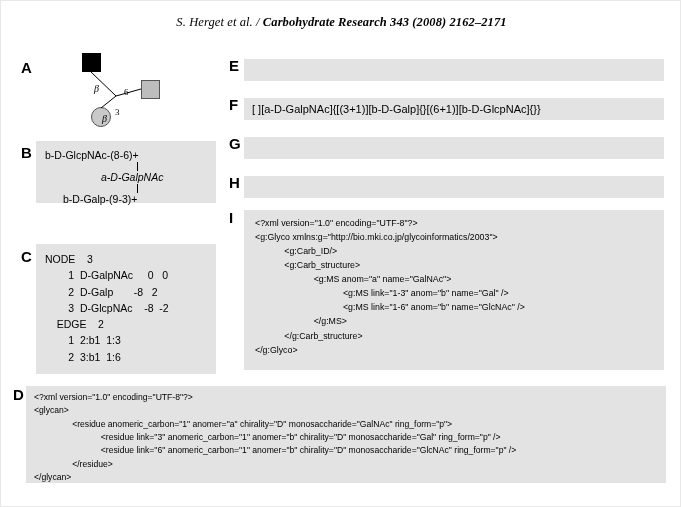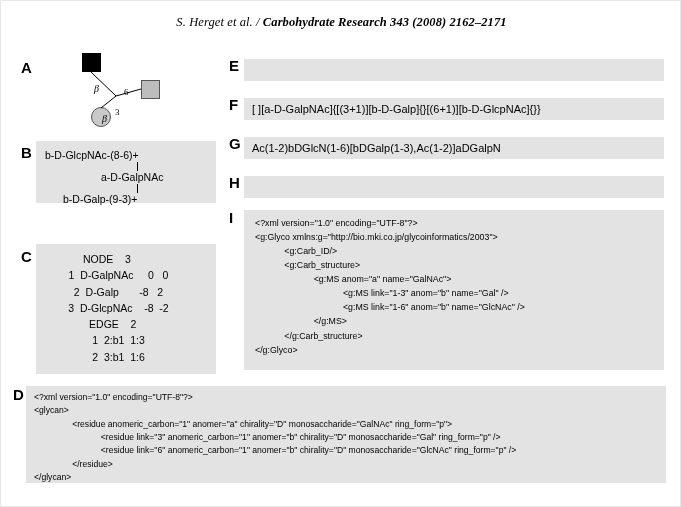--- a/index.html
+++ b/index.html
@@ -68,21 +68,21 @@
     position: absolute; width: 20px; height: 20px; border-radius: 50%;
     background: #c9c9c9; border: 1px solid #555;
     left: 90px; top: 106px; box-sizing: border-box;
   }
   .greek { position: absolute; font-family: "Liberation Serif", serif; font-size: 10px; font-style: italic; }
   .numA { position: absolute; font-family: "Liberation Serif", serif; font-size: 9px; }
 
   
   #panelB-box { left: 35px; top: 140px; width: 180px; height: 62px; }
   .bTextTop { position: absolute; left: 44px; top: 148px; font-family: "Liberation Sans", sans-serif; font-size: 10.5px; }
-  .bTextMid { position: absolute; left: 100px; top: 170px; font-family: "Liberation Sans", sans-serif; font-size: 10.5px; }
+  .bTextMid { position: absolute; left: 100px; top: 170px; font-family: "Liberation Sans", sans-serif; font-size: 10.5px; font-style: italic; }
   .bTextBot { position: absolute; left: 62px; top: 192px; font-family: "Liberation Sans", sans-serif; font-size: 10.5px; }
   .bBar1 { position: absolute; left: 136px; top: 161px; width: 1px; height: 9px; background: #000; }
   .bBar2 { position: absolute; left: 136px; top: 183px; width: 1px; height: 9px; background: #000; }
 
   
   #panelC-box { left: 35px; top: 243px; width: 180px; height: 130px; }
 
   
   #panelD-box { left: 25px; top: 385px; width: 640px; height: 97px; }
 
@@ -130,21 +130,21 @@
   <div class="panel-letter" style="left:20px; top:143px;">B</div>
   <div id="panelB-box" class="grey-box"></div>
   <div class="bTextTop">b-D-GlcpNAc-(8-6)+</div>
   <div class="bBar1"></div>
   <div class="bTextMid">a-D-GalpNAc</div>
   <div class="bBar2"></div>
   <div class="bTextBot">b-D-Galp-(9-3)+</div>
 
   <div class="panel-letter" style="left:20px; top:247px;">C</div>
   <div id="panelC-box" class="grey-box"></div>
-  <div class="code" style="position:absolute; left:44px; top:250px; font-size:10.5px; line-height:1.55;text-align:center;">NODE    3
+  <div class="code" style="position:absolute; left:44px; top:250px; font-size:10.5px; line-height:1.55;">NODE    3
         1  D-GalpNAc     0   0
         2  D-Galp       -8   2
         3  D-GlcpNAc    -8  -2
     EDGE    2
         1  2:b1  1:3
         2  3:b1  1:6</div>
 
   <div class="panel-letter" style="left:12px; top:385px;">D</div>
   <div id="panelD-box" class="grey-box"></div>
   <div class="code" style="position:absolute; left:33px; top:390px; font-size:8.6px; line-height:1.55;">&lt;?xml version="1.0" encoding="UTF-8"?&gt;
@@ -158,21 +158,20 @@
   <div class="panel-letter" style="left:228px; top:56px;">E</div>
   <div id="panelE-box" class="grey-box"></div>
   <div class="boxline" style="left:251px; top:63px;margin-top:33px;">Ab3(GNb6)ANa</div>
 
   <div class="panel-letter" style="left:228px; top:95px;">F</div>
   <div id="panelF-box" class="grey-box"></div>
   <div class="boxline" style="left:251px; top:102px;">[ ][a-D-GalpNAc]{[(3+1)][b-D-Galp]{}[(6+1)][b-D-GlcpNAc]{}}</div>
 
   <div class="panel-letter" style="left:228px; top:134px;">G</div>
   <div id="panelG-box" class="grey-box"></div>
-  <div class="boxline" style="left:251px; top:141px;">Ac(1-2)bDGlcN(1-6)[bDGalp(1-3),Ac(1-2)]aDGalpN</div>
 
   <div class="panel-letter" style="left:228px; top:173px;">H</div>
   <div id="panelH-box" class="grey-box"></div>
 
   <div class="panel-letter" style="left:228px; top:208px;">I</div>
   <div id="panelI-box" class="grey-box"></div>
   <div class="code" style="position:absolute; left:254px; top:215px; font-size:8.8px; line-height:1.6;">&lt;?xml version="1.0" encoding="UTF-8"?&gt;
 &lt;g:Glyco xmlns:g="http://bio.mki.co.jp/glycoinformatics/2003"&gt;
             &lt;g:Carb_ID/&gt;
             &lt;g:Carb_structure&gt;

